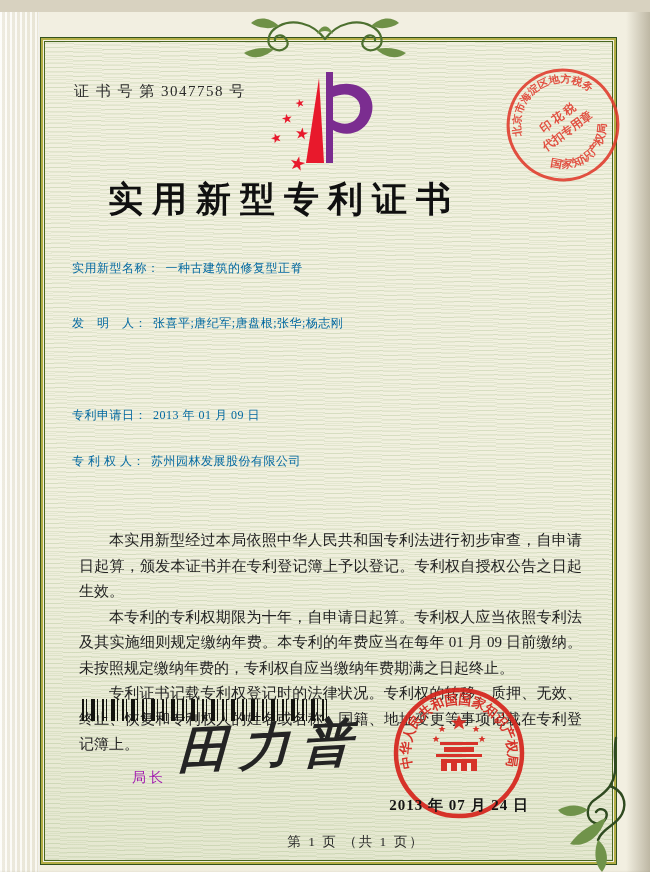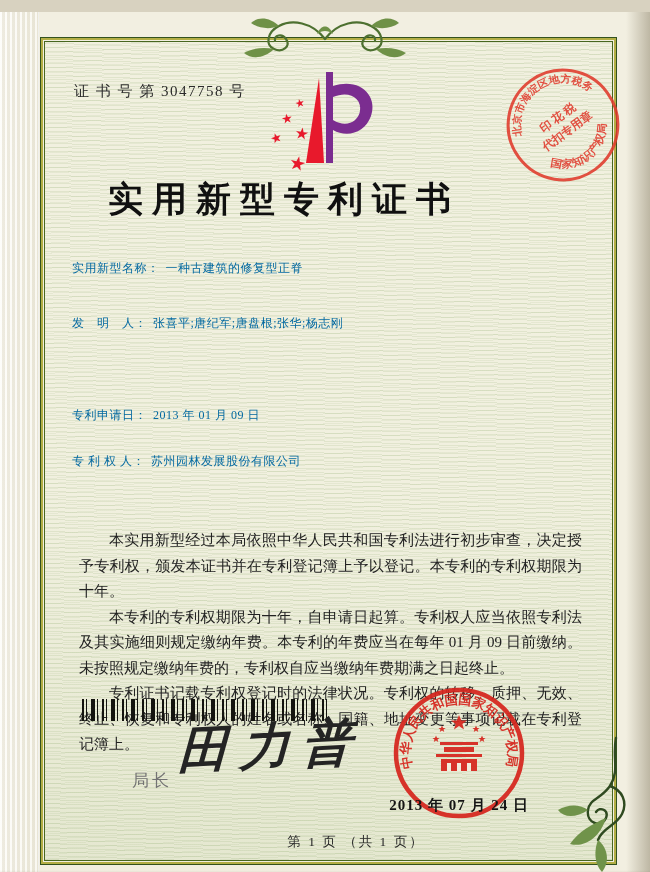--- a/index.html
+++ b/index.html
@@ -45,21 +45,21 @@
     font-size:15px;line-height:25.5px;text-align:justify;color:#222;}
   .par-block p{margin:0;text-indent:2em;}
 
   .barcode{position:absolute;left:82px;top:687px;width:246px;height:22px;
     background:repeating-linear-gradient(90deg,
       #14140f 0 2px,transparent 2px 4px,
       #14140f 4px 5px,transparent 5px 9px,
       #14140f 9px 13px,transparent 13px 15px,
       #14140f 15px 16px,transparent 16px 20px);}
 
-  .sig-label{position:absolute;left:132px;top:757px;font-size:17px;letter-spacing:3px;color:#737373;}
+  .sig-label{position:absolute;left:132px;top:757px;font-size:14px;letter-spacing:3px;color:#a21caf;}
   .sig-name{position:absolute;left:178px;top:706px;font-size:50px;font-weight:600;
     font-style:italic;letter-spacing:12px;color:#242424;
     transform:rotate(-3deg) skewX(-5deg);transform-origin:left center;white-space:nowrap;}
 
   .office-seal{position:absolute;left:384px;top:666px;width:150px;height:150px;opacity:.93;}
   .seal-date{position:absolute;left:384px;top:784px;width:150px;text-align:center;
     font-size:15px;font-weight:bold;letter-spacing:1px;color:#141414;}
 
   .tax-stamp{position:absolute;left:497px;top:47px;width:132px;height:132px;
     transform:rotate(-36deg);opacity:.88;}
@@ -132,21 +132,21 @@
     <span class="lab">发　明　人：</span><span>张喜平;唐纪军;唐盘根;张华;杨志刚</span>
   </div>
   <div class="field f4">
     <span class="lab">专利申请日：</span><span>2013 年 01 月 09 日</span>
   </div>
   <div class="field f5">
     <span class="lab">专 利 权 人：</span><span>苏州园林发展股份有限公司</span>
   </div>
 
   <div class="par-block">
-    <p>本实用新型经过本局依照中华人民共和国专利法进行初步审查，决定授予专利权，颁发本证书并在专利登记簿上予以登记。本专利的专利权期限为十年。</p>
+    <p>本实用新型经过本局依照中华人民共和国专利法进行初步审查，自申请日起算，颁发本证书并在专利登记簿上予以登记。专利权自授权公告之日起生效。</p>
     <p>本专利的专利权期限为十年，自申请日起算。专利权人应当依照专利法及其实施细则规定缴纳年费。本专利的年费应当在每年 01 月 09 日前缴纳。未按照规定缴纳年费的，专利权自应当缴纳年费期满之日起终止。</p>
     <p>专利证书记载专利权登记时的法律状况。专利权的转移、质押、无效、终止、恢复和专利权人的姓名或名称、国籍、地址变更等事项记载在专利登记簿上。</p>
   </div>
 
   <div class="barcode"></div>
 
   <div class="sig-label">局长</div>
   <div class="sig-name">田力普</div>
 
   <svg class="office-seal" width="150" height="150" viewBox="0 0 150 150">

